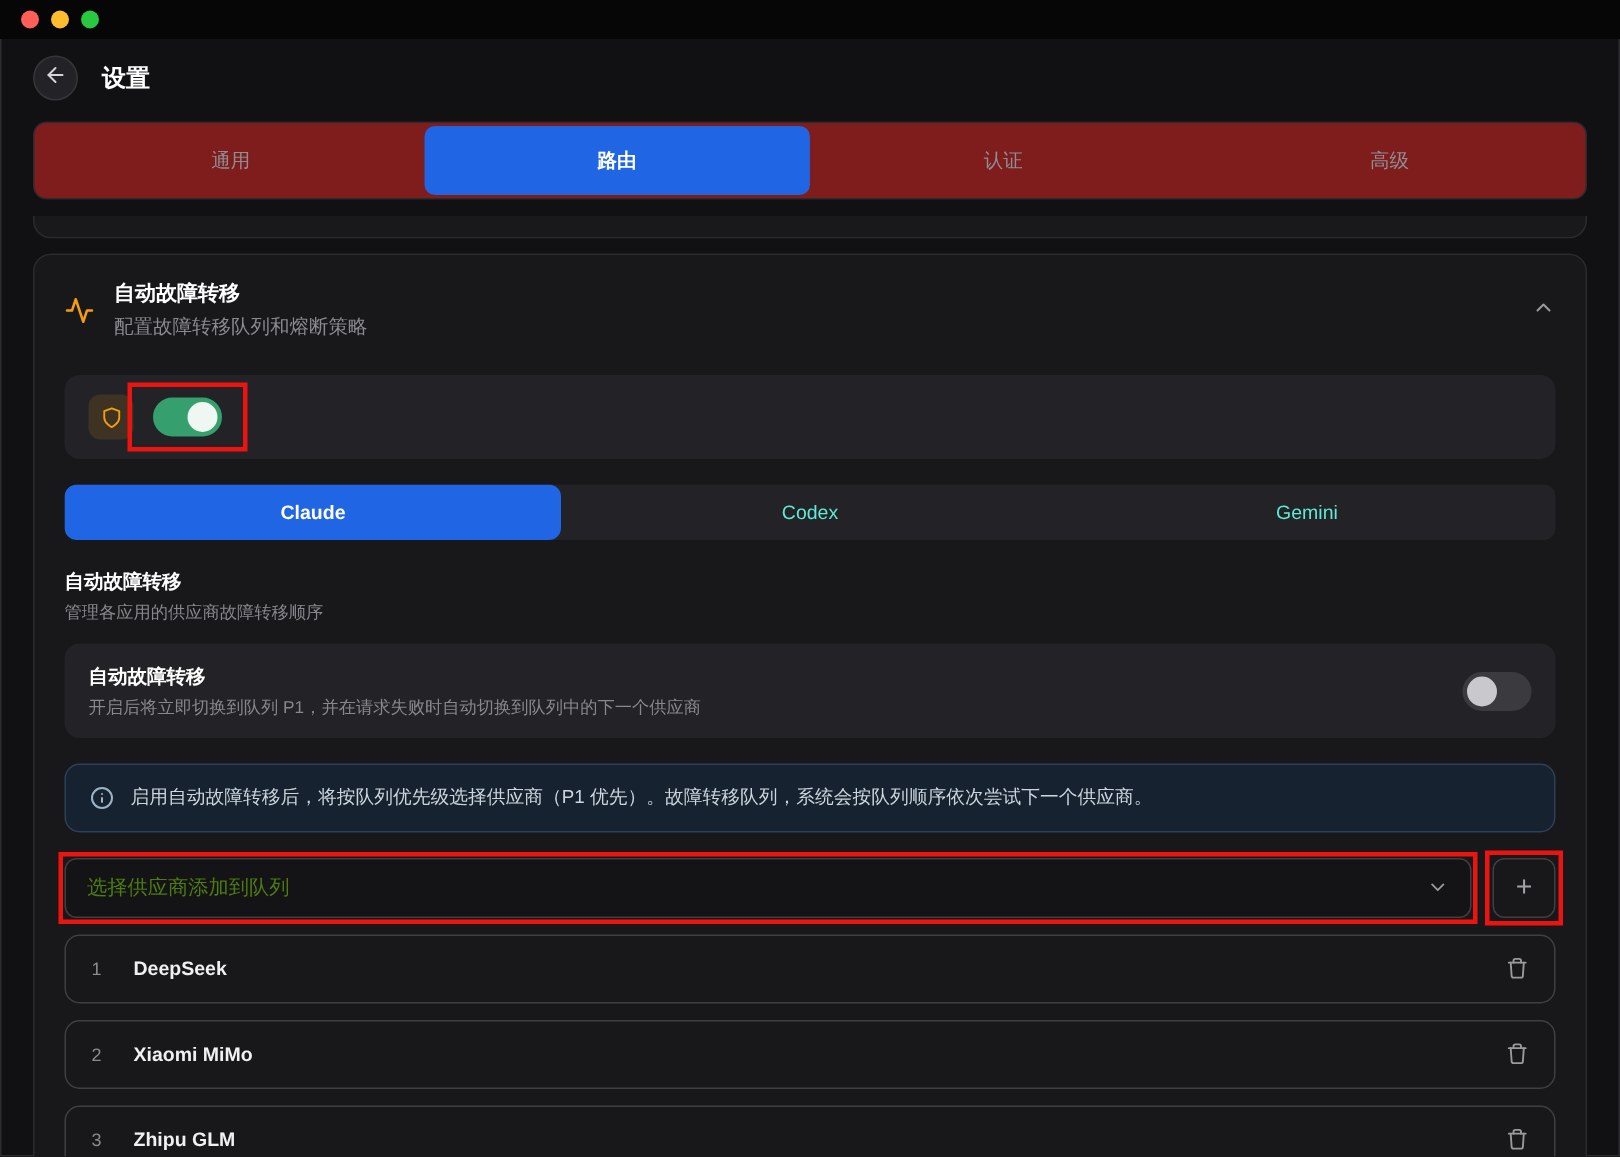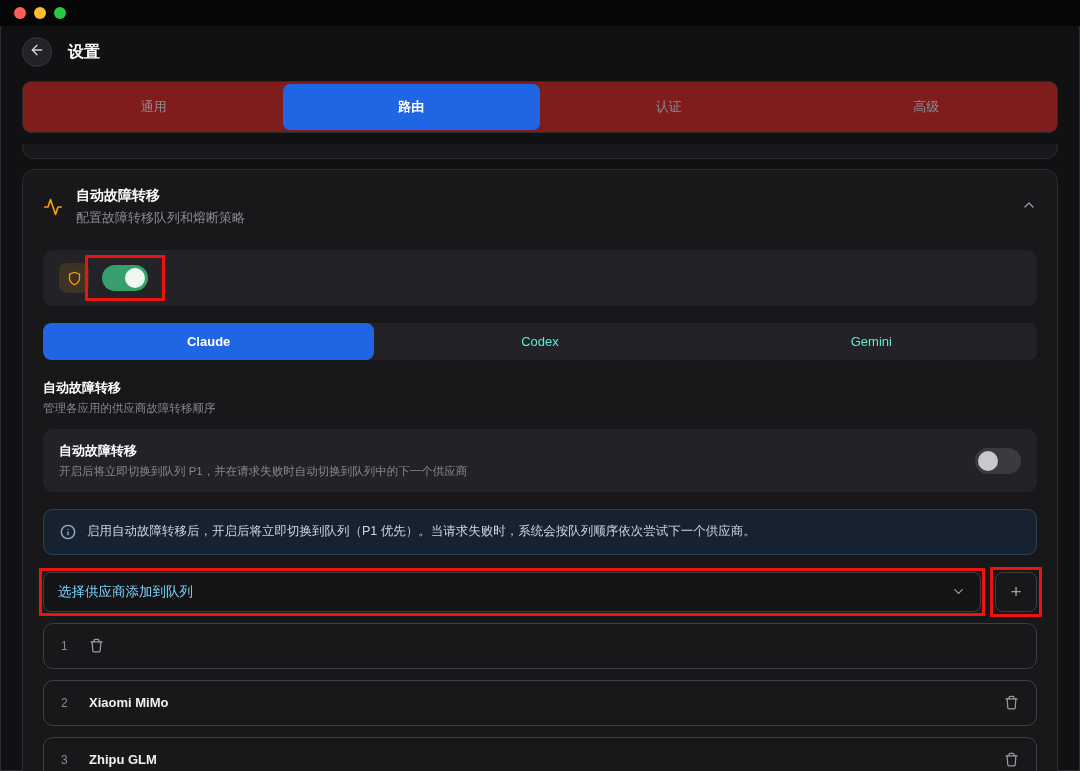--- a/index.html
+++ b/index.html
@@ -82,21 +82,21 @@
   .info-banner { margin-top:17px; background:#16222f; border:1px solid #2b4158; border-radius:10px;
     padding:13px 16px; display:flex; gap:11px; align-items:center; }
   .info-icon { color:#9db3c8; display:flex; flex:none; }
   .info-text { font-size:12.5px; color:#cdd6df; line-height:1.4; }
 
   
   .add-row { margin-top:17px; display:flex; gap:14px; }
   .select-wrap { flex:1; position:relative; }
   .select { height:40px; background:#141417; border:1px solid #3e3e43; border-radius:8px;
     display:flex; align-items:center; justify-content:space-between; padding:0 14px;
-    font-size:13.5px; color:#7dd3fc; cursor:pointer; }
+    font-size:13.5px; color:#4d7c0f; cursor:pointer; }
   .select .chev { color:#9a9a9e; display:flex; }
   .plus-wrap { position:relative; flex:none; }
   .plus-btn { width:42px; height:40px; border:1px solid #3e3e43; border-radius:8px; background:transparent;
     color:#a0a0a5; font-size:19px; display:flex; align-items:center; justify-content:center; cursor:pointer;
     font-family:"Liberation Sans","DejaVu Sans",sans-serif; }
 
   
   .queue-item { margin-top:11px; height:46px; border:1px solid #3e3e43; border-radius:10px;
     display:flex; align-items:center; padding:0 17px; gap:16px; background:#18181b; }
   .q-index { color:#8a8a8f; font-size:12px; width:12px; flex:none; }
@@ -196,21 +196,21 @@
       </div>
 
       <div class="info-banner">
         <span class="info-icon">
           <svg width="16" height="16" viewBox="0 0 24 24" fill="none" stroke="currentColor" stroke-width="2" stroke-linecap="round" stroke-linejoin="round">
               <circle cx="12" cy="12" r="10"></circle>
               <line x1="12" y1="16" x2="12" y2="12"></line>
               <line x1="12" y1="8" x2="12.01" y2="8"></line>
             </svg>
         </span>
-        <span class="info-text">启用自动故障转移后，开启后将立即切换到队列（P1 优先）。当请求失败时，系统会按队列顺序依次尝试下一个供应商。</span>
+        <span class="info-text">启用自动故障转移后，将按队列优先级选择供应商（P1 优先）。故障转移队列，系统会按队列顺序依次尝试下一个供应商。</span>
       </div>
 
       <div class="add-row">
         <div class="select-wrap">
           <div class="select">
             <span>选择供应商添加到队列</span>
             <span class="chev">
               <svg width="15" height="15" viewBox="0 0 24 24" fill="none" stroke="currentColor" stroke-width="2" stroke-linecap="round" stroke-linejoin="round">
                   <polyline points="6 9 12 15 18 9"></polyline>
                 </svg>
@@ -219,20 +219,21 @@
           <div class="annot" style="inset:-4px;"></div>
         </div>
         <div class="plus-wrap">
           <button class="plus-btn">+</button>
           <div class="annot" style="inset:-5px;"></div>
         </div>
       </div>
 
       <div class="queue-item">
         <span class="q-index">1</span>
+        <span class="q-name">DeepSeek</span>
         <span class="trash-btn">
           <svg width="15" height="15" viewBox="0 0 24 24" fill="none" stroke="currentColor" stroke-width="2" stroke-linecap="round" stroke-linejoin="round">
               <polyline points="3 6 5 6 21 6"></polyline>
               <path d="M19 6l-1 14a2 2 0 0 1-2 2H8a2 2 0 0 1-2-2L5 6"></path>
               <path d="M8 6V4a2 2 0 0 1 2-2h4a2 2 0 0 1 2 2v2"></path>
             </svg>
         </span>
       </div>
 
       <div class="queue-item">

